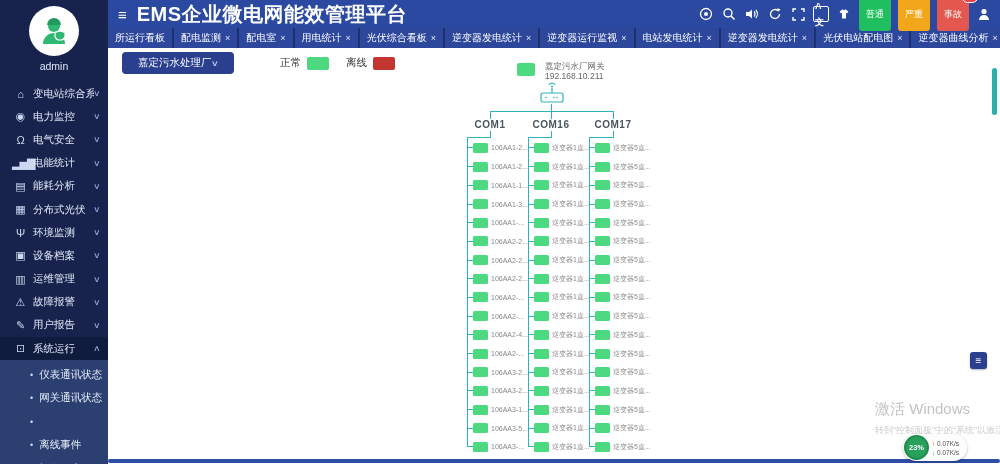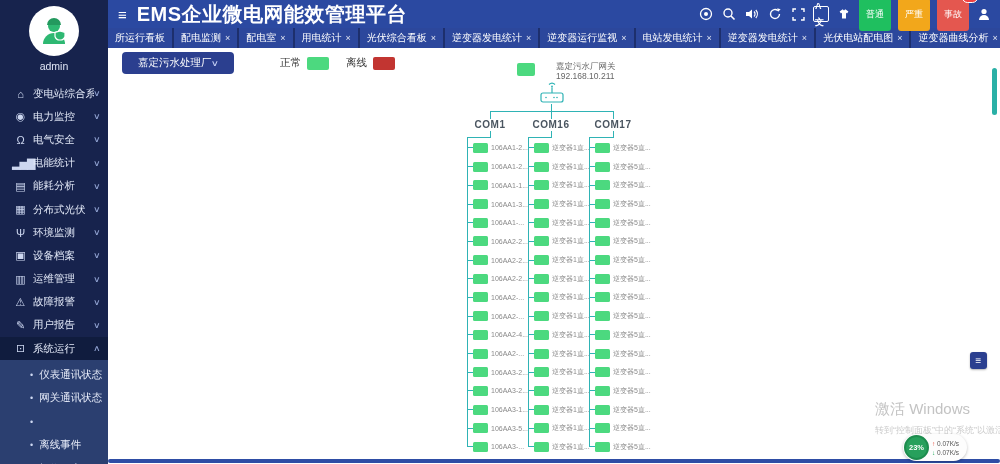--- a/index.html
+++ b/index.html
@@ -52,21 +52,21 @@
   .legend { left:172px; gap:0; }
   .legend .lg-label { font-size:10.5px; color:#333; }
   .legend .lg-sq { width:22px; height:13px; border-radius:2px; margin:0 0 0 6px; }
   .lg-sq.green { background:#4cd97f; }
   .lg-sq.red { background:#c23531; }
   .legend .lg-gap { width:17px; }
 
   
   .tree { position:absolute; inset:0; font-family:"Liberation Sans","DejaVu Sans",sans-serif; }
   .gw-box { position:absolute; left:409px; top:15px; width:18px; height:13px; background:#4cd97f; border-radius:2px; }
-  .gw-text { position:absolute; left:448px; top:13px; font-size:8.5px; color:#666; line-height:10px; white-space:nowrap; }
+  .gw-text { position:absolute; left:437px; top:13px; font-size:8.5px; color:#666; line-height:10px; white-space:nowrap; }
   .router { position:absolute; left:429px; top:34px; }
   .tline { position:absolute; background:#2fb3b5; }
   .com-label { position:absolute; top:71px; width:44px; text-align:center; font-size:10px; color:#4a5560; font-weight:bold; letter-spacing:.5px; }
   .col { position:absolute; top:90.6px; }
   .dev-row { height:18.7px; display:flex; align-items:center; }
   .dev-row .tick { width:6px; height:1px; background:#2fb3b5; flex:none; }
   .dev-row .dbox { width:15px; height:10px; background:#4cd97f; border-radius:1.5px; flex:none; }
   .dev-row .dlabel { font-size:7px; color:#8a8a8a; margin-left:3px; white-space:nowrap; }
 
   

